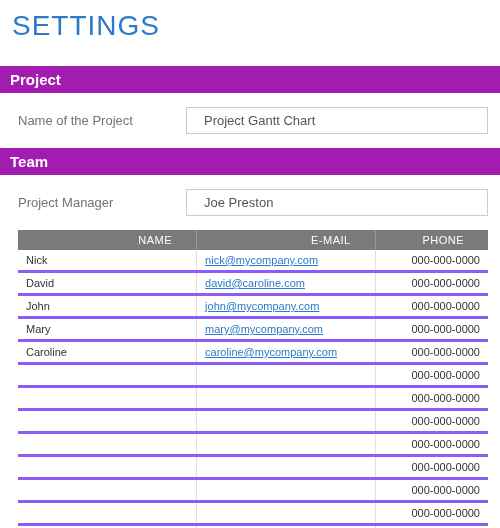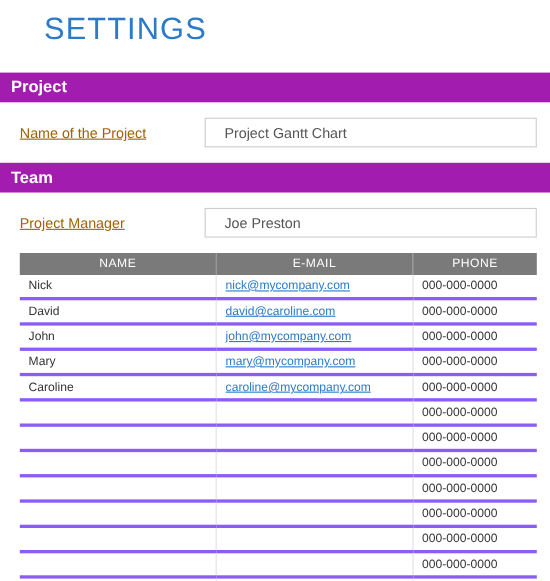--- a/index.html
+++ b/index.html
@@ -6,42 +6,40 @@
   html, body { width: 500px; height: 528px; font-family: Arial, Helvetica, sans-serif; background: #fff; }
   
   .page { width: 500px; }
   
   .page-title {
     color: #2c7ac9;
     font-size: 28px;
     font-weight: 400;
     letter-spacing: 1px;
     padding: 10px 12px 24px 12px;
-    margin-left: 28px;
   }
   
   .section-header {
     background: #a21caf;
     color: #fff;
     font-weight: bold;
     font-size: 15px;
     padding: 5px 10px;
   }
   
   .field-row {
     display: flex;
     align-items: center;
     padding: 14px 12px 14px 18px;
     gap: 8px;
   }
   .field-label {
     flex: 0 0 160px;
-    color: #a16207;
+    color: #737373;
     font-size: 13px;
-    text-decoration: underline;
   }
   .field-input {
     flex: 1;
     border: 1px solid #ccc;
     padding: 5px 17px;
     font-size: 13px;
     color: #555;
     font-family: inherit;
     background: #fff;
   }
@@ -53,21 +51,21 @@
   table {
     width: 100%;
     border-collapse: collapse;
     table-layout: fixed;
   }
   thead th {
     background: #7a7a7a;
     color: #fff;
     font-size: 11px;
     font-weight: 400;
-    text-align: center;
+    text-align: right;
     padding: 4px 24px;
     border-right: 1px solid #999;
     letter-spacing: 0.5px;
   }
   thead th:last-child { border-right: none; }
   
   thead th.col-name { width: 38%; }
   thead th.col-email { width: 38%; }
   thead th.col-phone { width: 24%; }
   
@@ -75,21 +73,21 @@
     font-size: 11px;
     padding: 4px 8px;
     border-bottom: 3px solid #8b5cf6;
     border-right: 1px solid #e0e0e0;
     color: #333;
     height: 21px;
     vertical-align: middle;
     white-space: nowrap;
     overflow: hidden;
   }
-  tbody td:last-child { border-right: none; }
+  tbody td:last-child { border-right: none; text-align: right; }
   tbody td a {
     color: #2c7ac9;
     text-decoration: underline;
   }
 </style>
 </head>
 <body>
 
 <div class="page">
 

